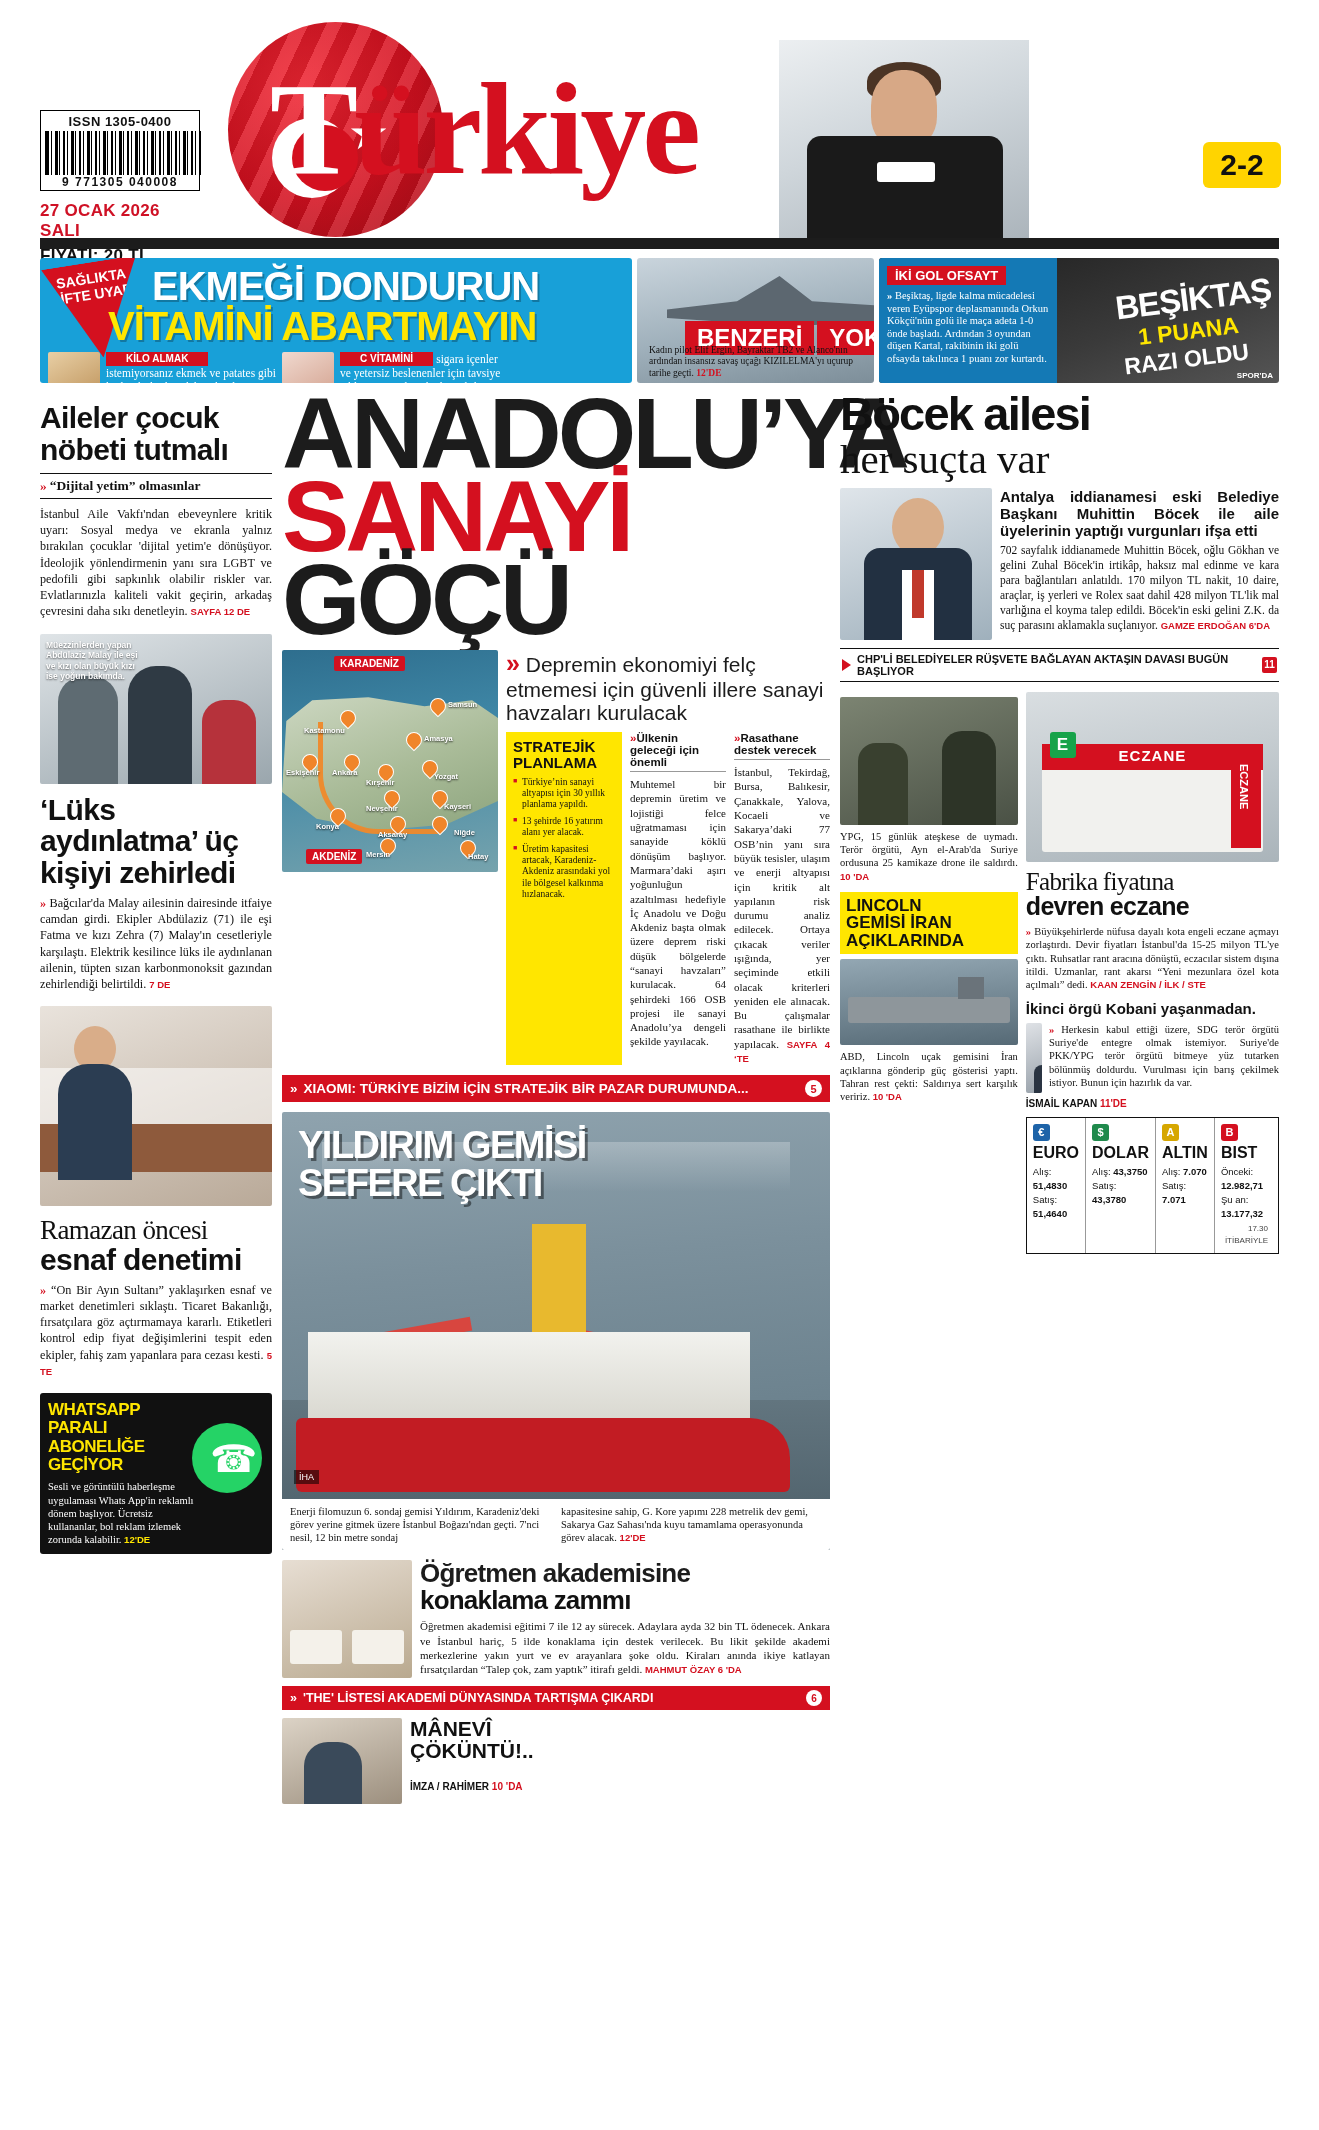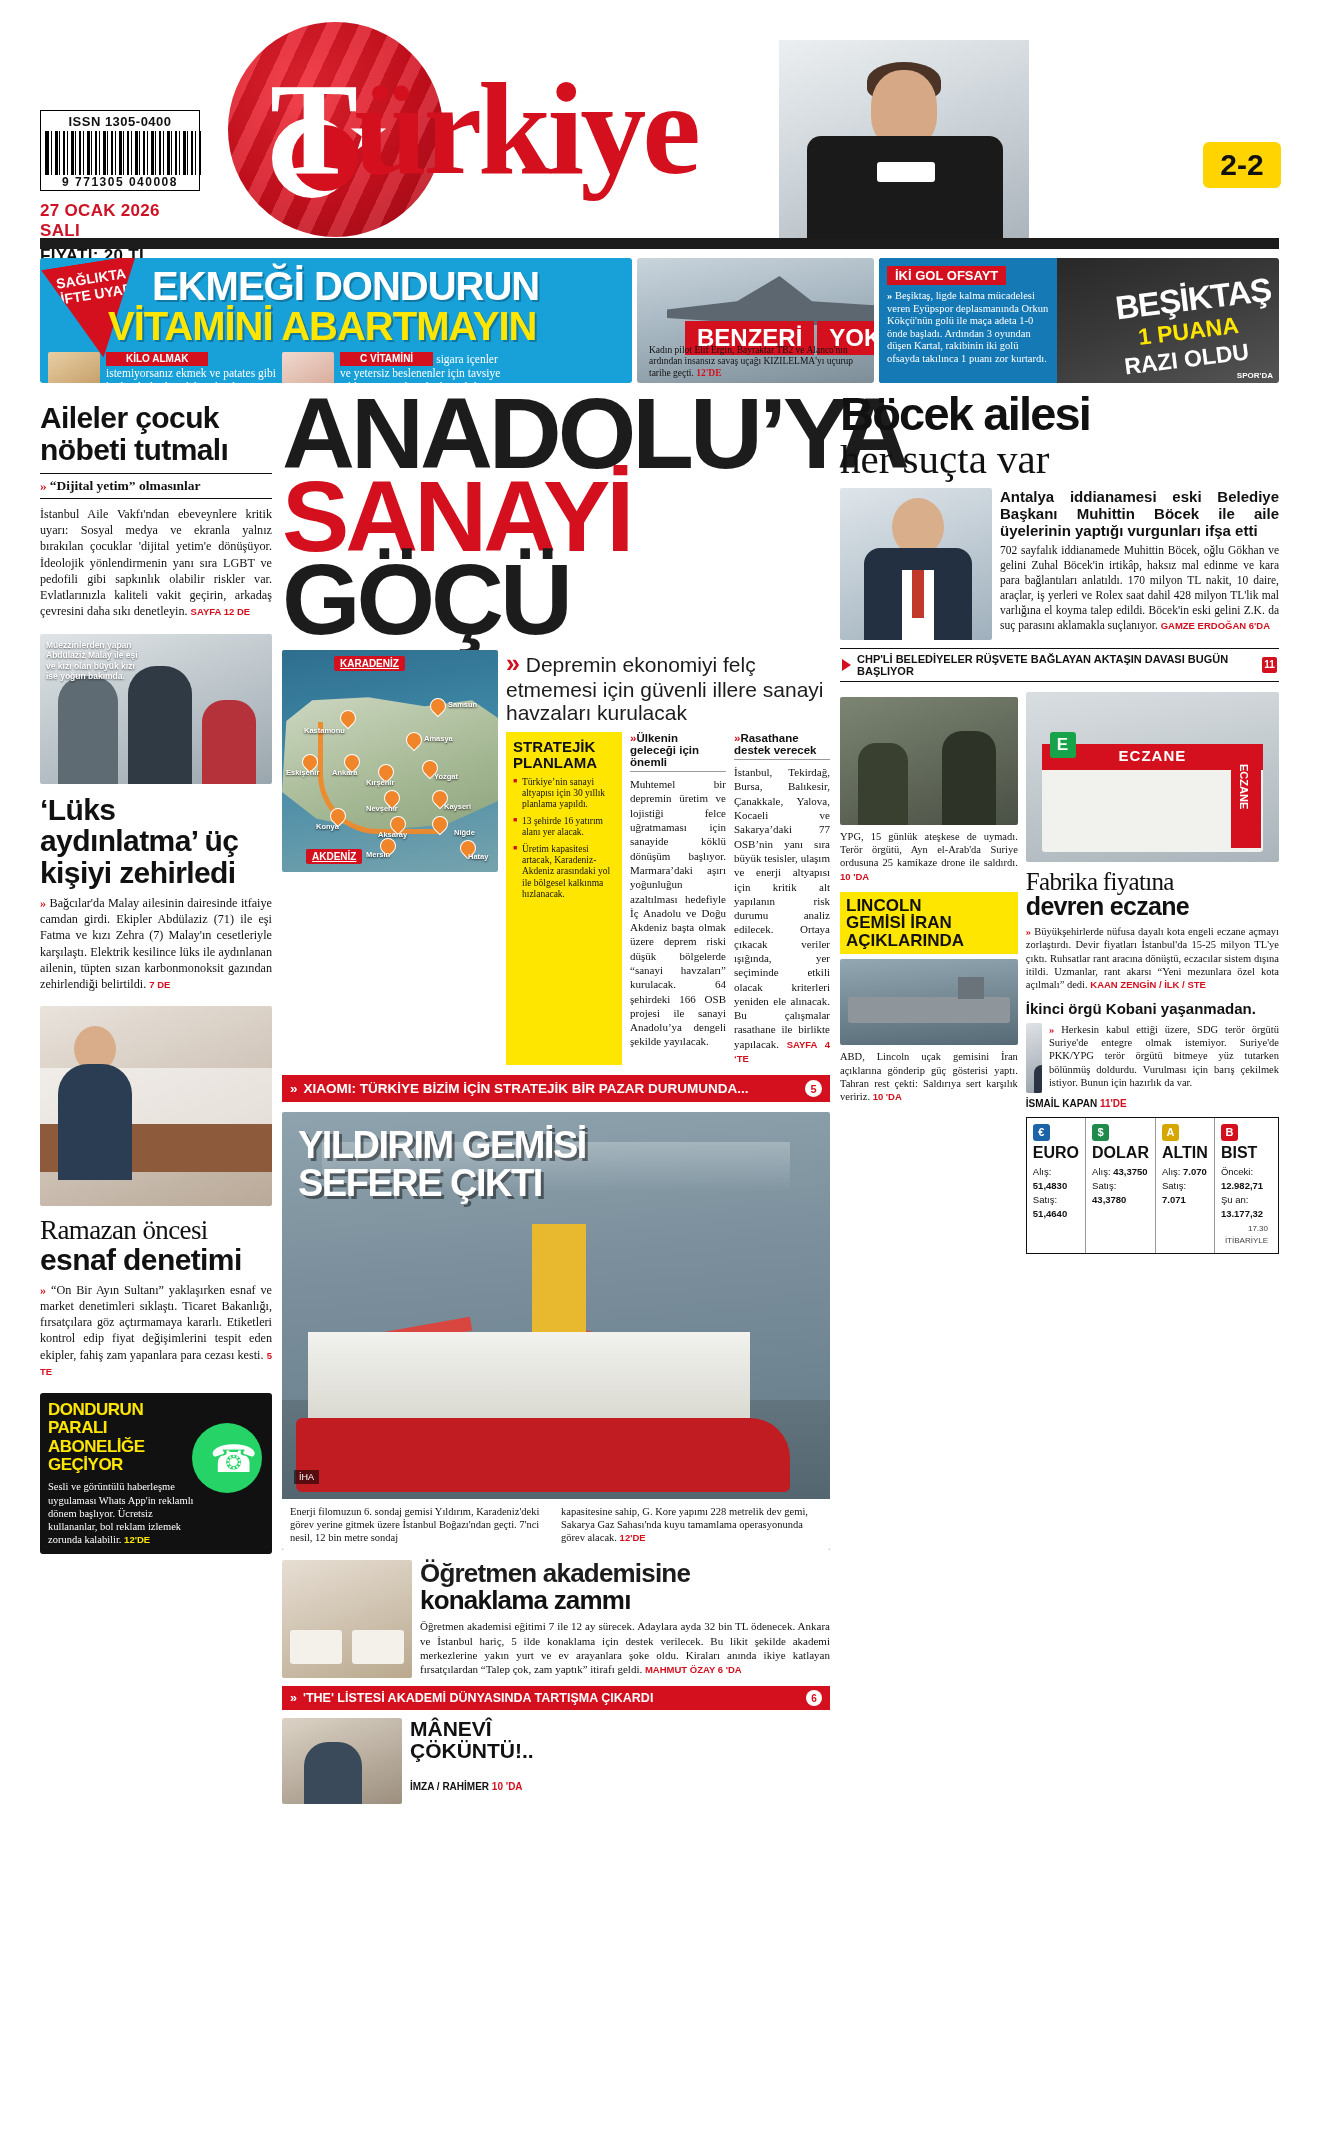--- a/index.html
+++ b/index.html
@@ -169,21 +169,21 @@
 
   .map-row { display:flex; gap:8px; margin-top:10px; }
   .map { position:relative; width:216px; height:222px; border-radius:2px; overflow:hidden;
      background:linear-gradient(170deg,#2e6e8e 0%,#3f87a6 40%,#76a3ad 100%); }
   .map .land { position:absolute; left:0; right:0; top:38px; bottom:36px;
      background:linear-gradient(160deg,#cfd9c4 0%,#a9bb98 55%,#8ba37c 100%);
      clip-path:polygon(2% 22%,14% 8%,40% 6%,66% 12%,88% 8%,100% 20%,100% 76%,76% 92%,44% 96%,16% 88%,0 70%); }
   .map .route { position:absolute; left:36px; top:72px; width:120px; height:112px;
      border-left:5px solid #f08a2b; border-bottom:5px solid #f08a2b; border-radius:0 0 0 60px; opacity:.95;}
   .seaname { position:absolute; background:#d4101f; color:#fff; font-family:"Liberation Sans",sans-serif;
-     font-weight:800; font-size:10px; padding:2px 6px; border-radius:2px;text-decoration:underline;}
+     font-weight:800; font-size:10px; padding:2px 6px; border-radius:2px;}
   .pin { position:absolute; width:16px; height:16px; background:#f0852a; border-radius:50% 50% 50% 0;
      transform:rotate(-45deg); border:1.5px solid #fff; }
   .pinlbl { position:absolute; font-family:"Liberation Sans",sans-serif; font-size:7.5px; font-weight:700;
      color:#fff; text-shadow:0 1px 2px rgba(0,0,0,.8); }
 
   .mid-right { flex:1; }
   .dek { font-family:"Liberation Sans",sans-serif; font-size:21px; line-height:1.1; color:#1c1c1c; }
   .dek .qq { color:#d4101f; font-weight:800; font-size:25px; }
   .two-col { display:flex; gap:8px; margin-top:8px; }
   .yellowbox { background:#ffe600; padding:7px; width:116px; }
@@ -435,21 +435,21 @@
 
       <div class="hl" style="font-size:27px;line-height:1.05;margin-top:10px;font-family:'Liberation Serif',serif;font-weight:400">Ramazan öncesi</div>
       <div class="hl" style="font-size:30px;line-height:1.0">esnaf denetimi</div>
       <div class="body-txt">
         <span class="qq" style="color:#d4101f;font-weight:800">»</span>
         <span>“On Bir Ayın Sultanı” yaklaşırken esnaf ve market denetimleri sıklaştı. Ticaret Bakanlığı, fırsatçılara göz açtırmamaya kararlı. Etiketleri kontrol edip fiyat değişimlerini tespit eden ekipler, fahiş zam yapanlara para cezası kesti.</span>
         <span class="pageref">5 TE</span>
       </div>
 
       <div class="wa-box">
-        <div class="wa-title">DONDURUN PARALI ABONELİĞE GEÇİYOR</div>
+        <div class="wa-title">WHATSAPP PARALI ABONELİĞE GEÇİYOR</div>
         <div class="wa-body">
           <span>Sesli ve görüntülü haberleşme uygulaması Whats App'in reklamlı dönem başlıyor. Ücretsiz kullananlar, bol reklam izlemek zorunda kalabilir.</span>
           <span class="pageref" style="color:#ffe600">12'DE</span>
         </div>
         <div class="wa-icon"></div>
       </div>
     </div>
 
     <div class="col-mid">
       <div class="mega">

